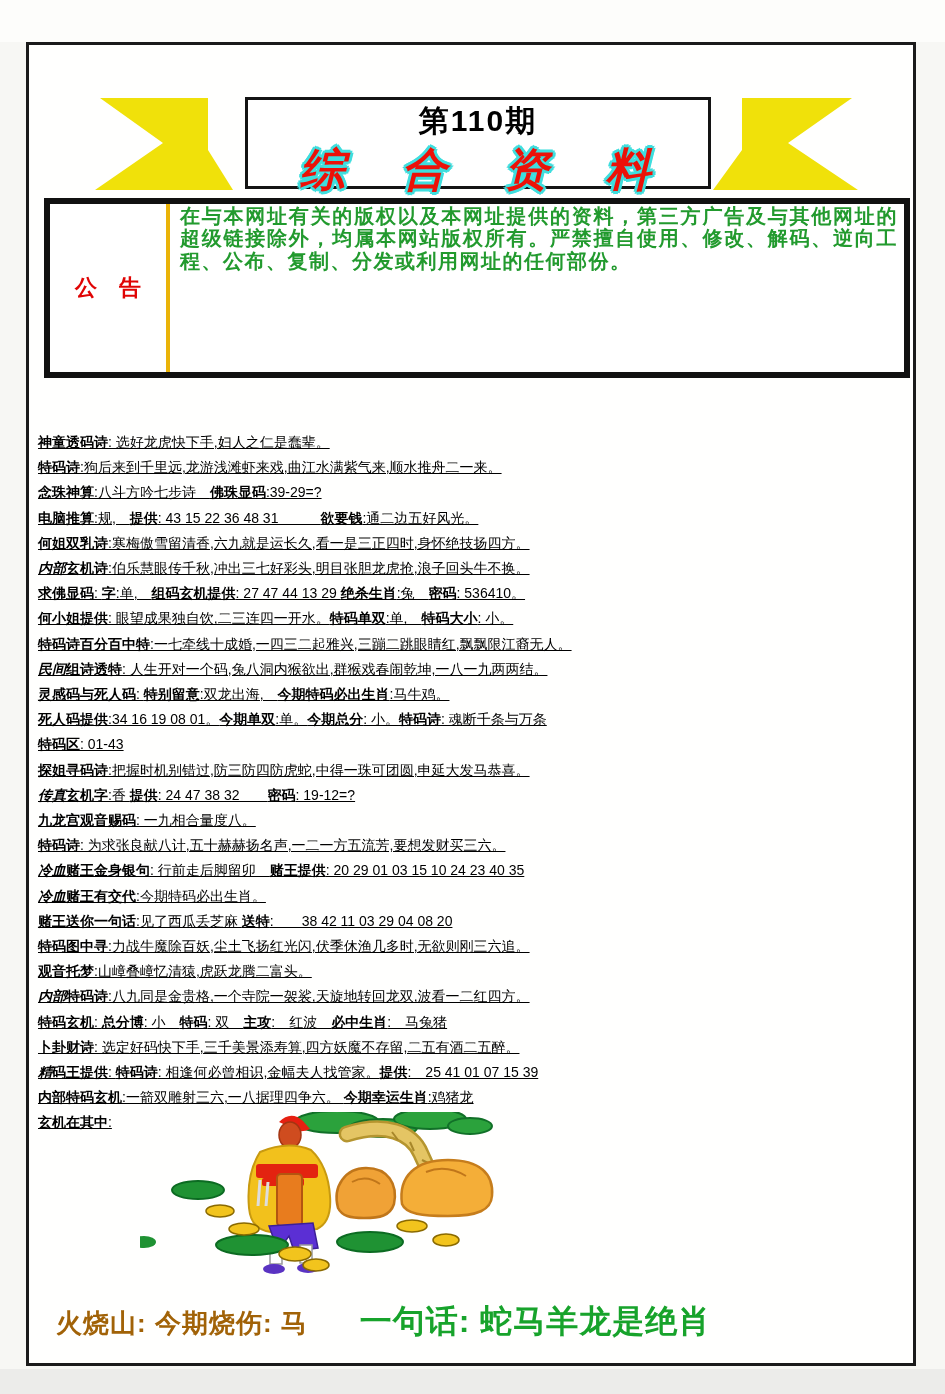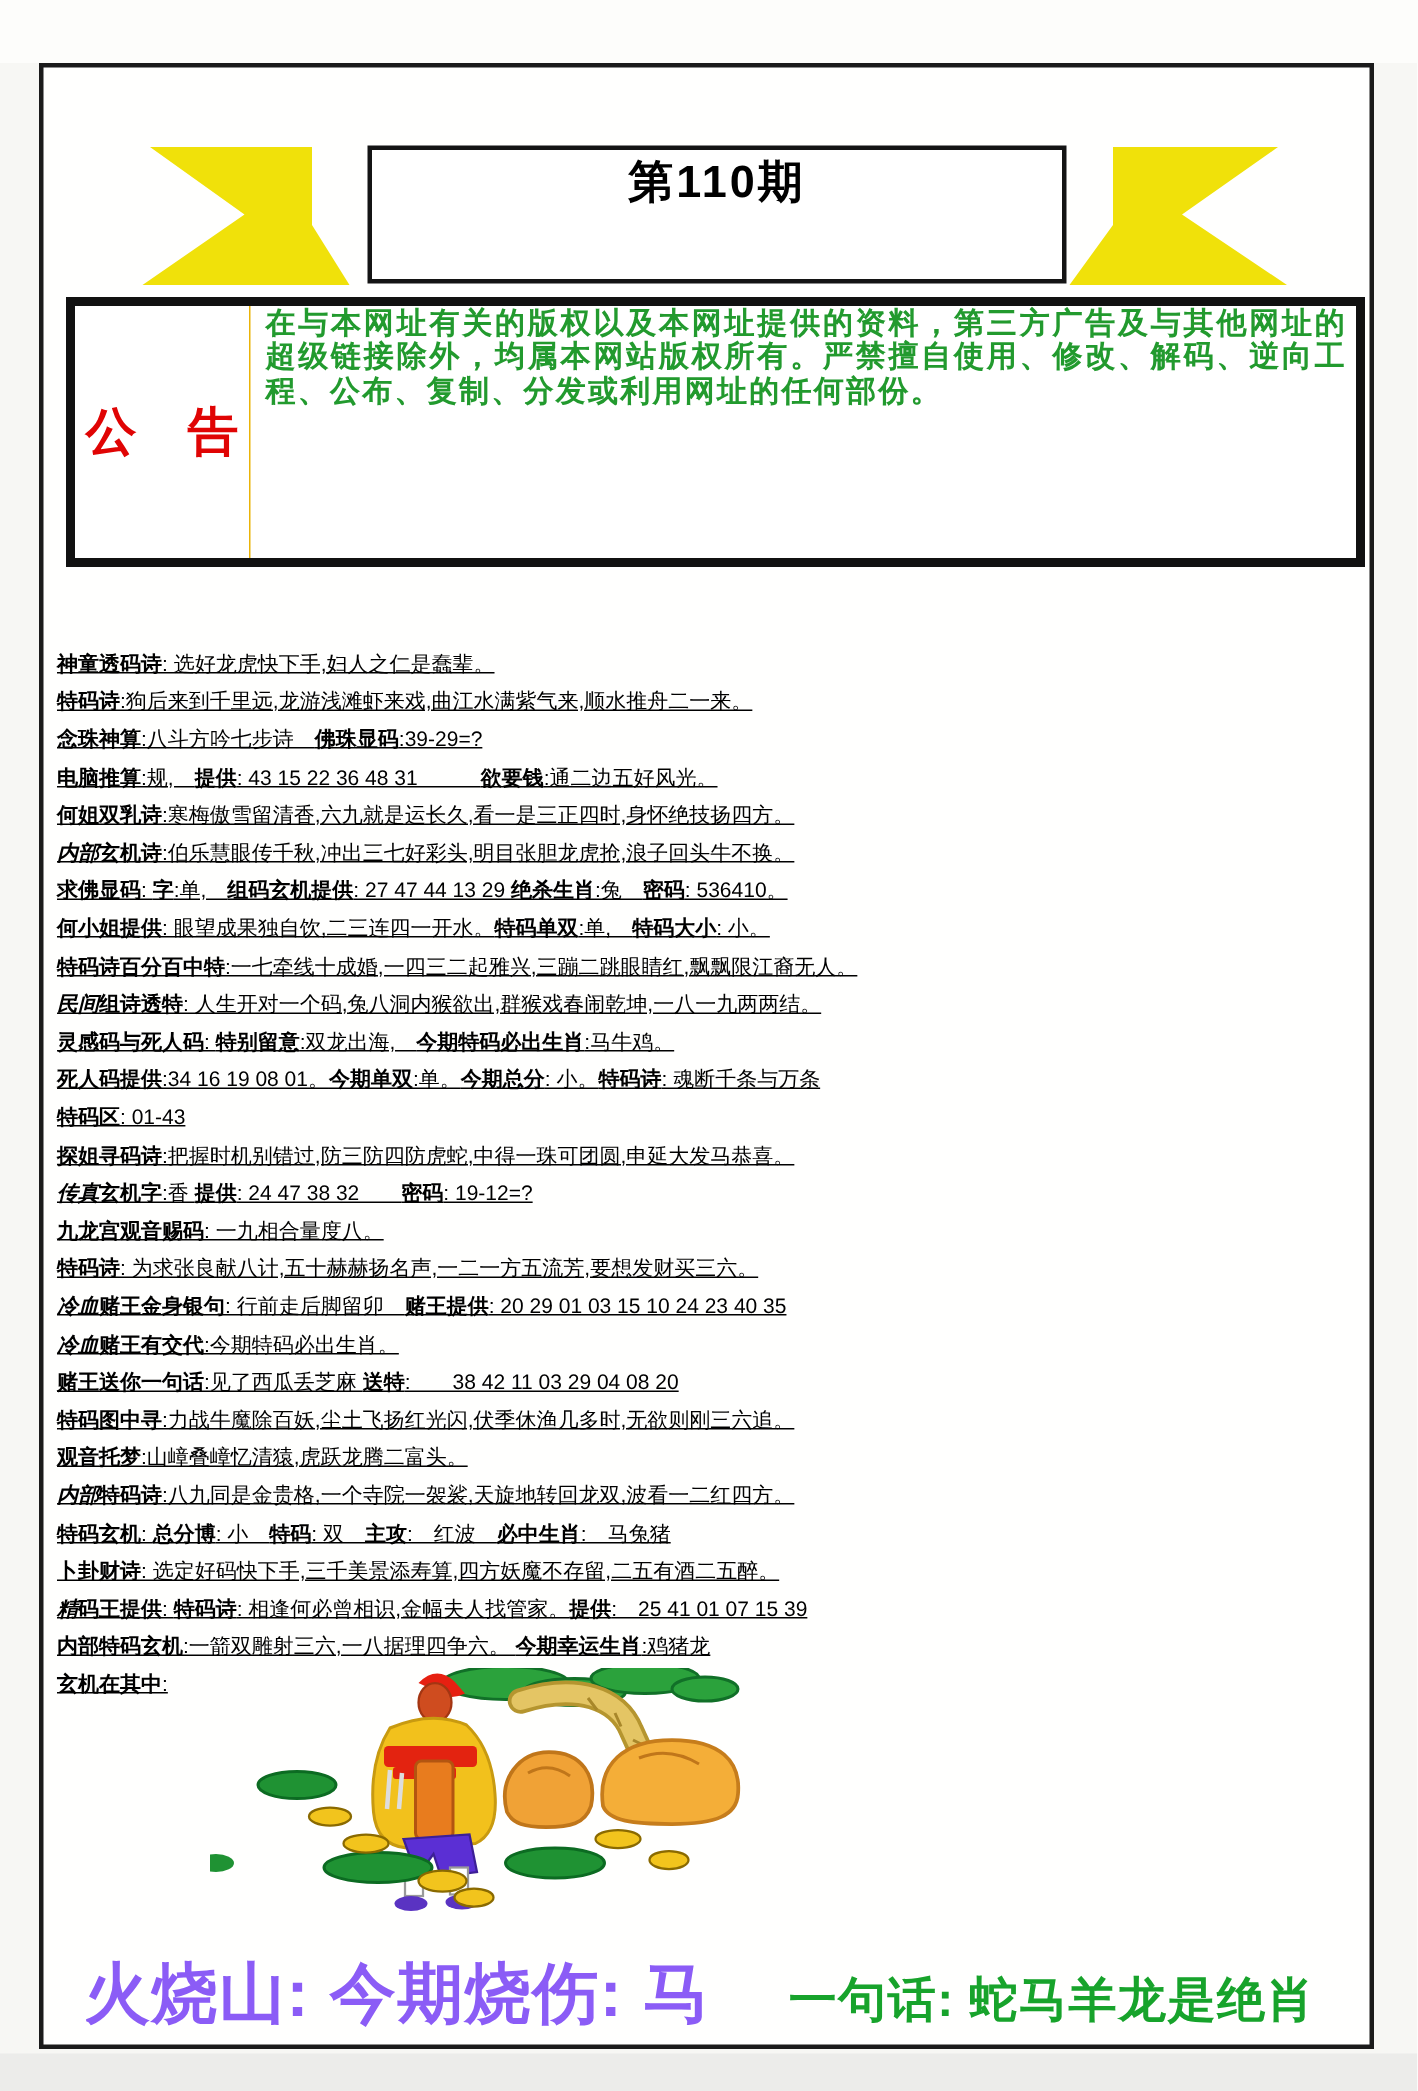--- a/index.html
+++ b/index.html
@@ -28,22 +28,22 @@
     text-shadow:-2px -2px 0 #3fdede, 2px -2px 0 #3fdede, -2px 2px 0 #3fdede, 2px 2px 0 #3fdede,
                  0 -3px 0 #3fdede, 0 3px 0 #3fdede, -3px 0 0 #3fdede, 3px 0 0 #3fdede;
   }
 
   
   .notice {
     position:absolute; left:44px; top:198px; width:854px; height:168px;
     border:6px solid #111; background:#fff; display:flex;
   }
   .notice-label {
-    width:116px; border-right:1px solid #eab308; display:flex; align-items:center; justify-content:center;
-    color:#e00404; font-size:34px; font-weight:700;
+    width:116px; border-right:4px solid #eab308; display:flex; align-items:center; justify-content:center;
+    color:#e00404; font-size:22px; font-weight:700;
   }
   .notice-text {
     flex:1; padding:1px 6px 0 10px; color:#229a2e; font-weight:700;
     font-size:20px; line-height:1.12; letter-spacing:1.5px; text-align:justify;
   }
 
   
   .lines { position:absolute; left:38px; top:430px; width:876px; }
   .line { font-size:14px; line-height:25.2px; color:#000; white-space:nowrap;text-decoration:underline; }
   .seg-b { font-weight:700; }
@@ -51,38 +51,39 @@
   .seg-o { font-weight:700; font-style:italic; color:#000000; }
 
   
   .scene { position:absolute; left:140px; top:1112px; width:560px; height:195px; }
 
   
   .footer {
     position:absolute; left:44px; top:1300px; width:860px;
     display:flex; gap:52px; align-items:baseline; white-space:nowrap;
   }
-  .footer-red   { color:#8b5cf6; font-size:44px; font-weight:700; letter-spacing:1px; padding-left:12px; }
+  .footer-red   { color:#a16207; font-size:26px; font-weight:700; letter-spacing:1px; padding-left:12px; }
   .footer-green { color:#17a32b; font-size:32px; font-weight:700; letter-spacing:1px; }
 </style>
 </head>
 <body>
 
 <div class="page">
   <div class="page-top"></div>
   <div class="frame"></div>
   <div class="below-frame"></div>
 
   <svg class="header-svg" viewBox="0 0 945 200">
     <polygon points="100,98 208,98 208,150 233,190 95,190 163,143" fill="#f0e10a"></polygon>
     <polygon points="742,98 852,98 788,143 858,190 713,190 742,150" fill="#f0e10a"></polygon>
   </svg>
 
   <div class="title-box">
     <div class="issue">第110期</div>
+    <div class="main-title">综　合　资　料</div>
   </div>
 
   <div class="notice">
     <div class="notice-label">公　告</div>
     <div class="notice-text">在与本网址有关的版权以及本网址提供的资料，第三方广告及与其他网址的超级链接除外，均属本网站版权所有。严禁擅自使用、修改、解码、逆向工程、公布、复制、分发或利用网址的任何部份。</div>
   </div>
 
   <div class="lines">
       <div class="line"><span class="seg-b">神童透码诗</span><span class="seg-r">: 选好龙虎快下手,妇人之仁是蠢辈。</span></div>
       <div class="line"><span class="seg-b">特码诗</span><span class="seg-r">:狗后来到千里远,龙游浅滩虾来戏,曲江水满紫气来,顺水推舟二一来。</span></div>

